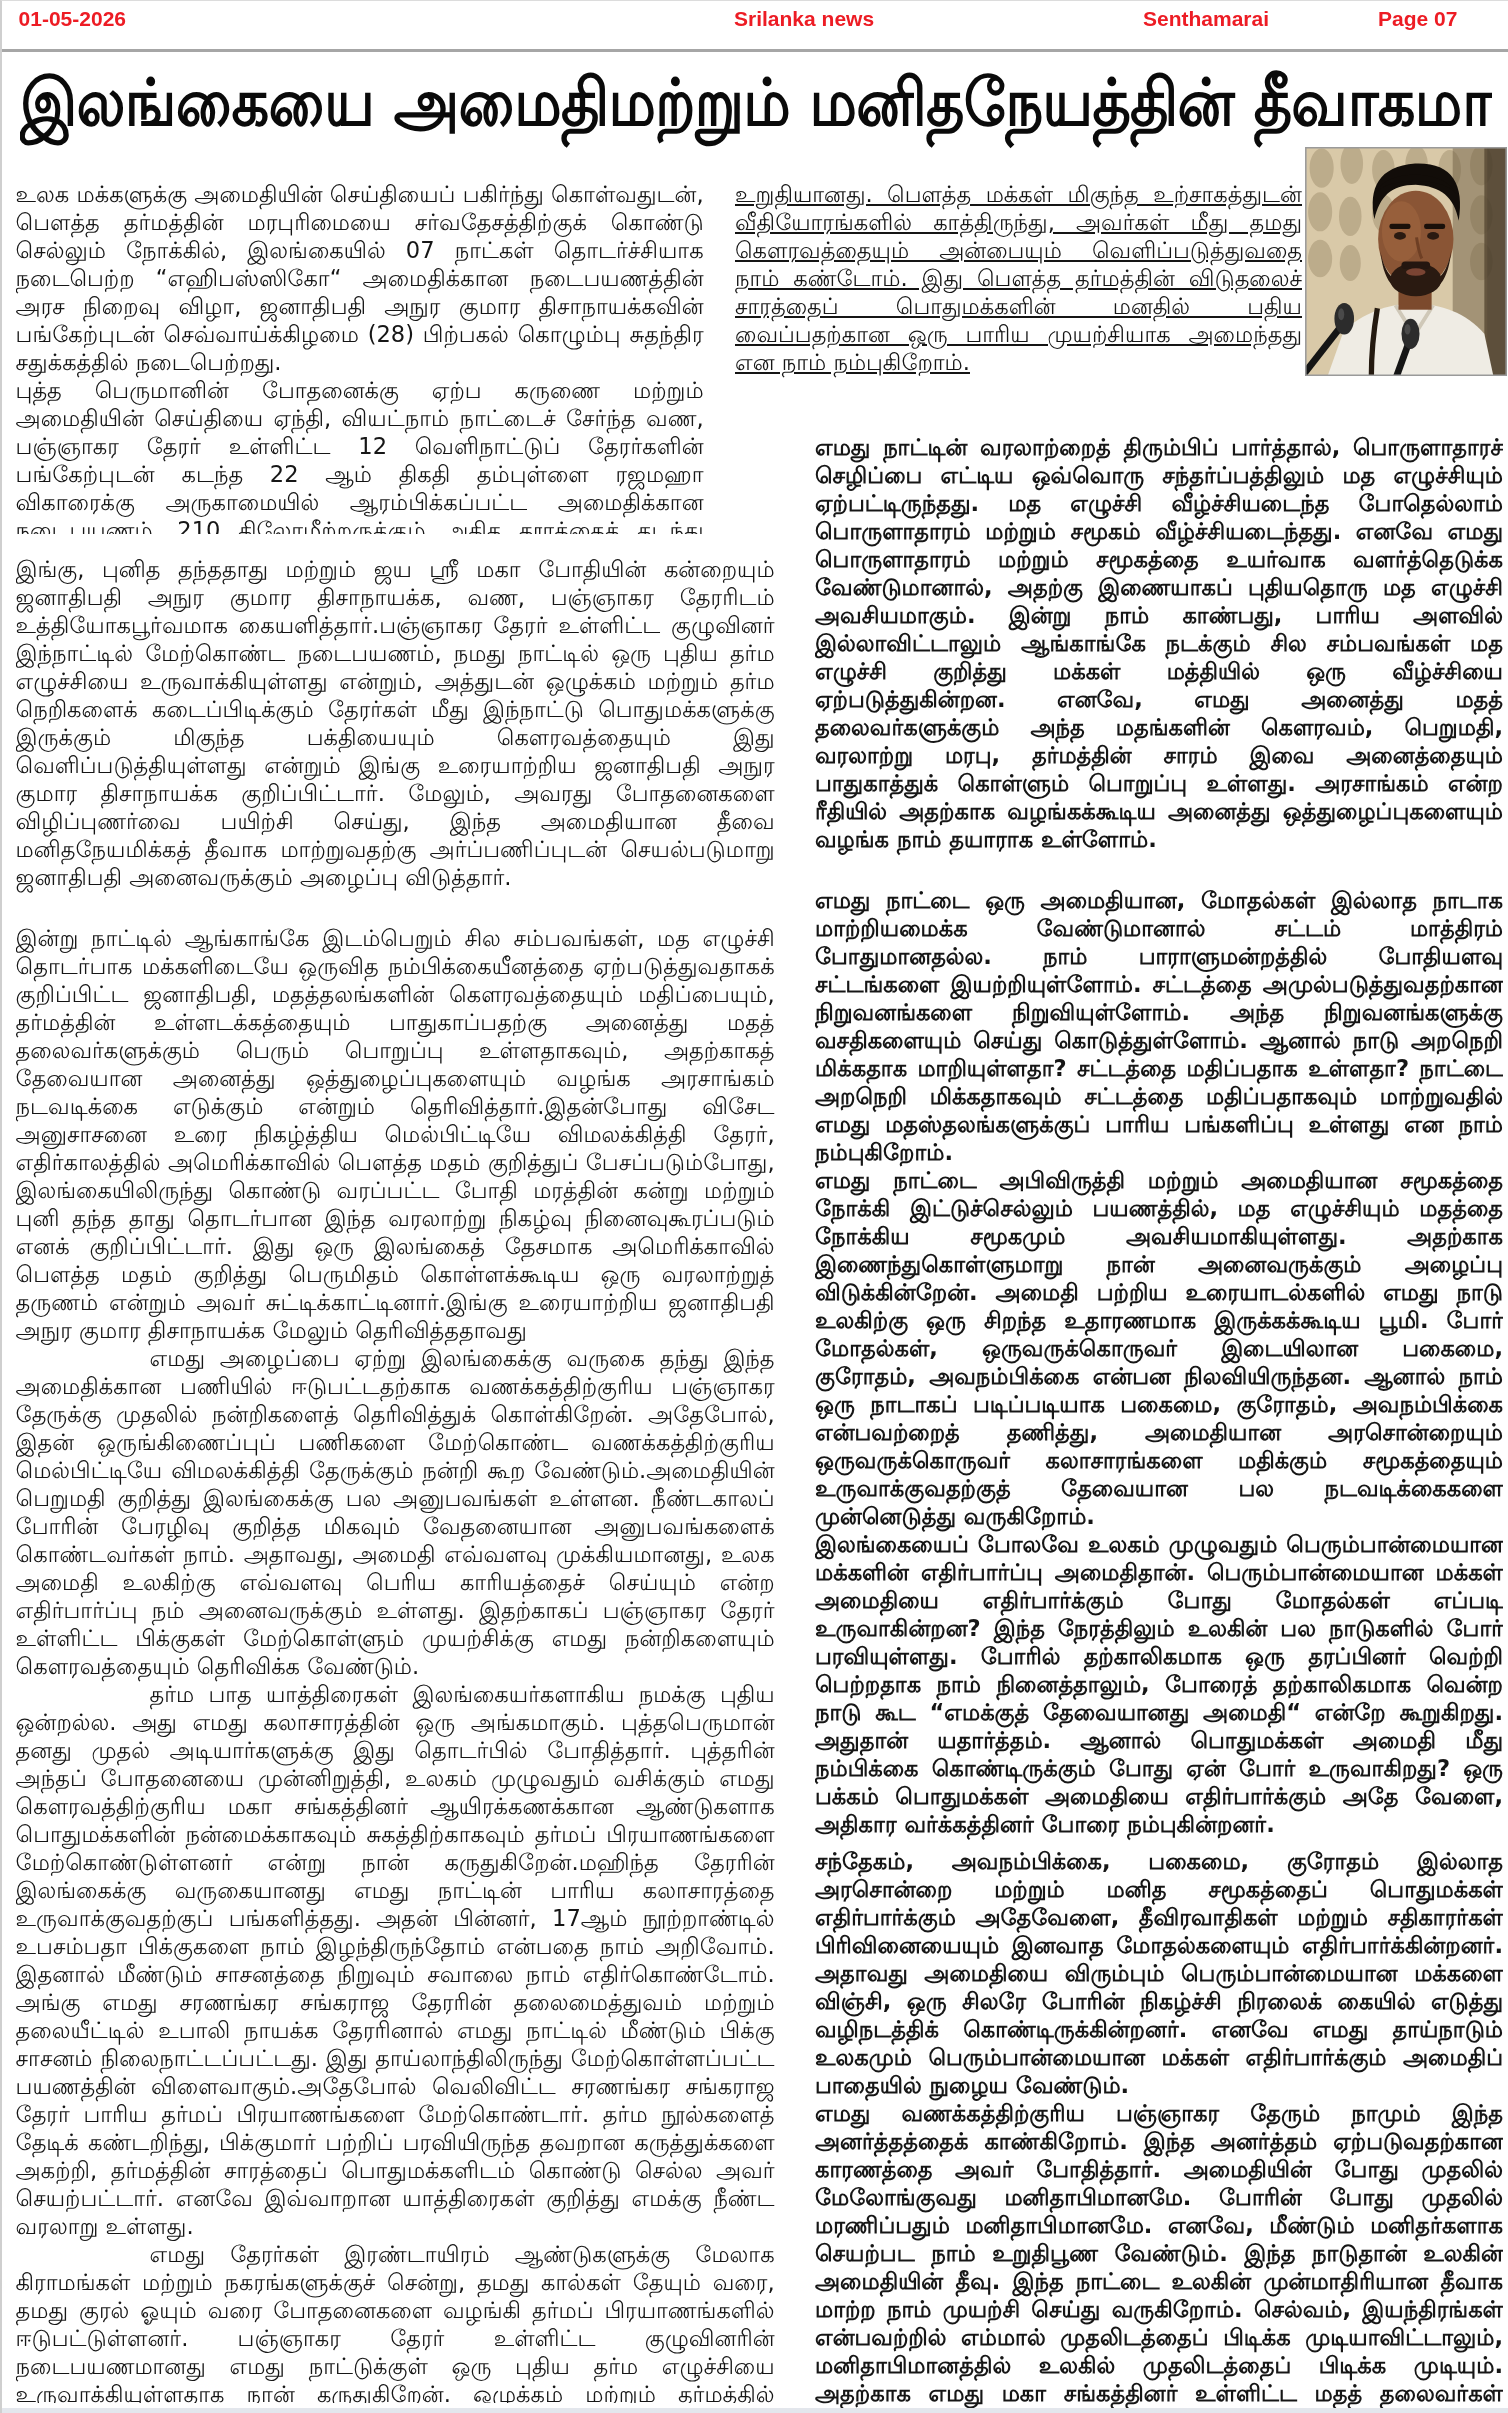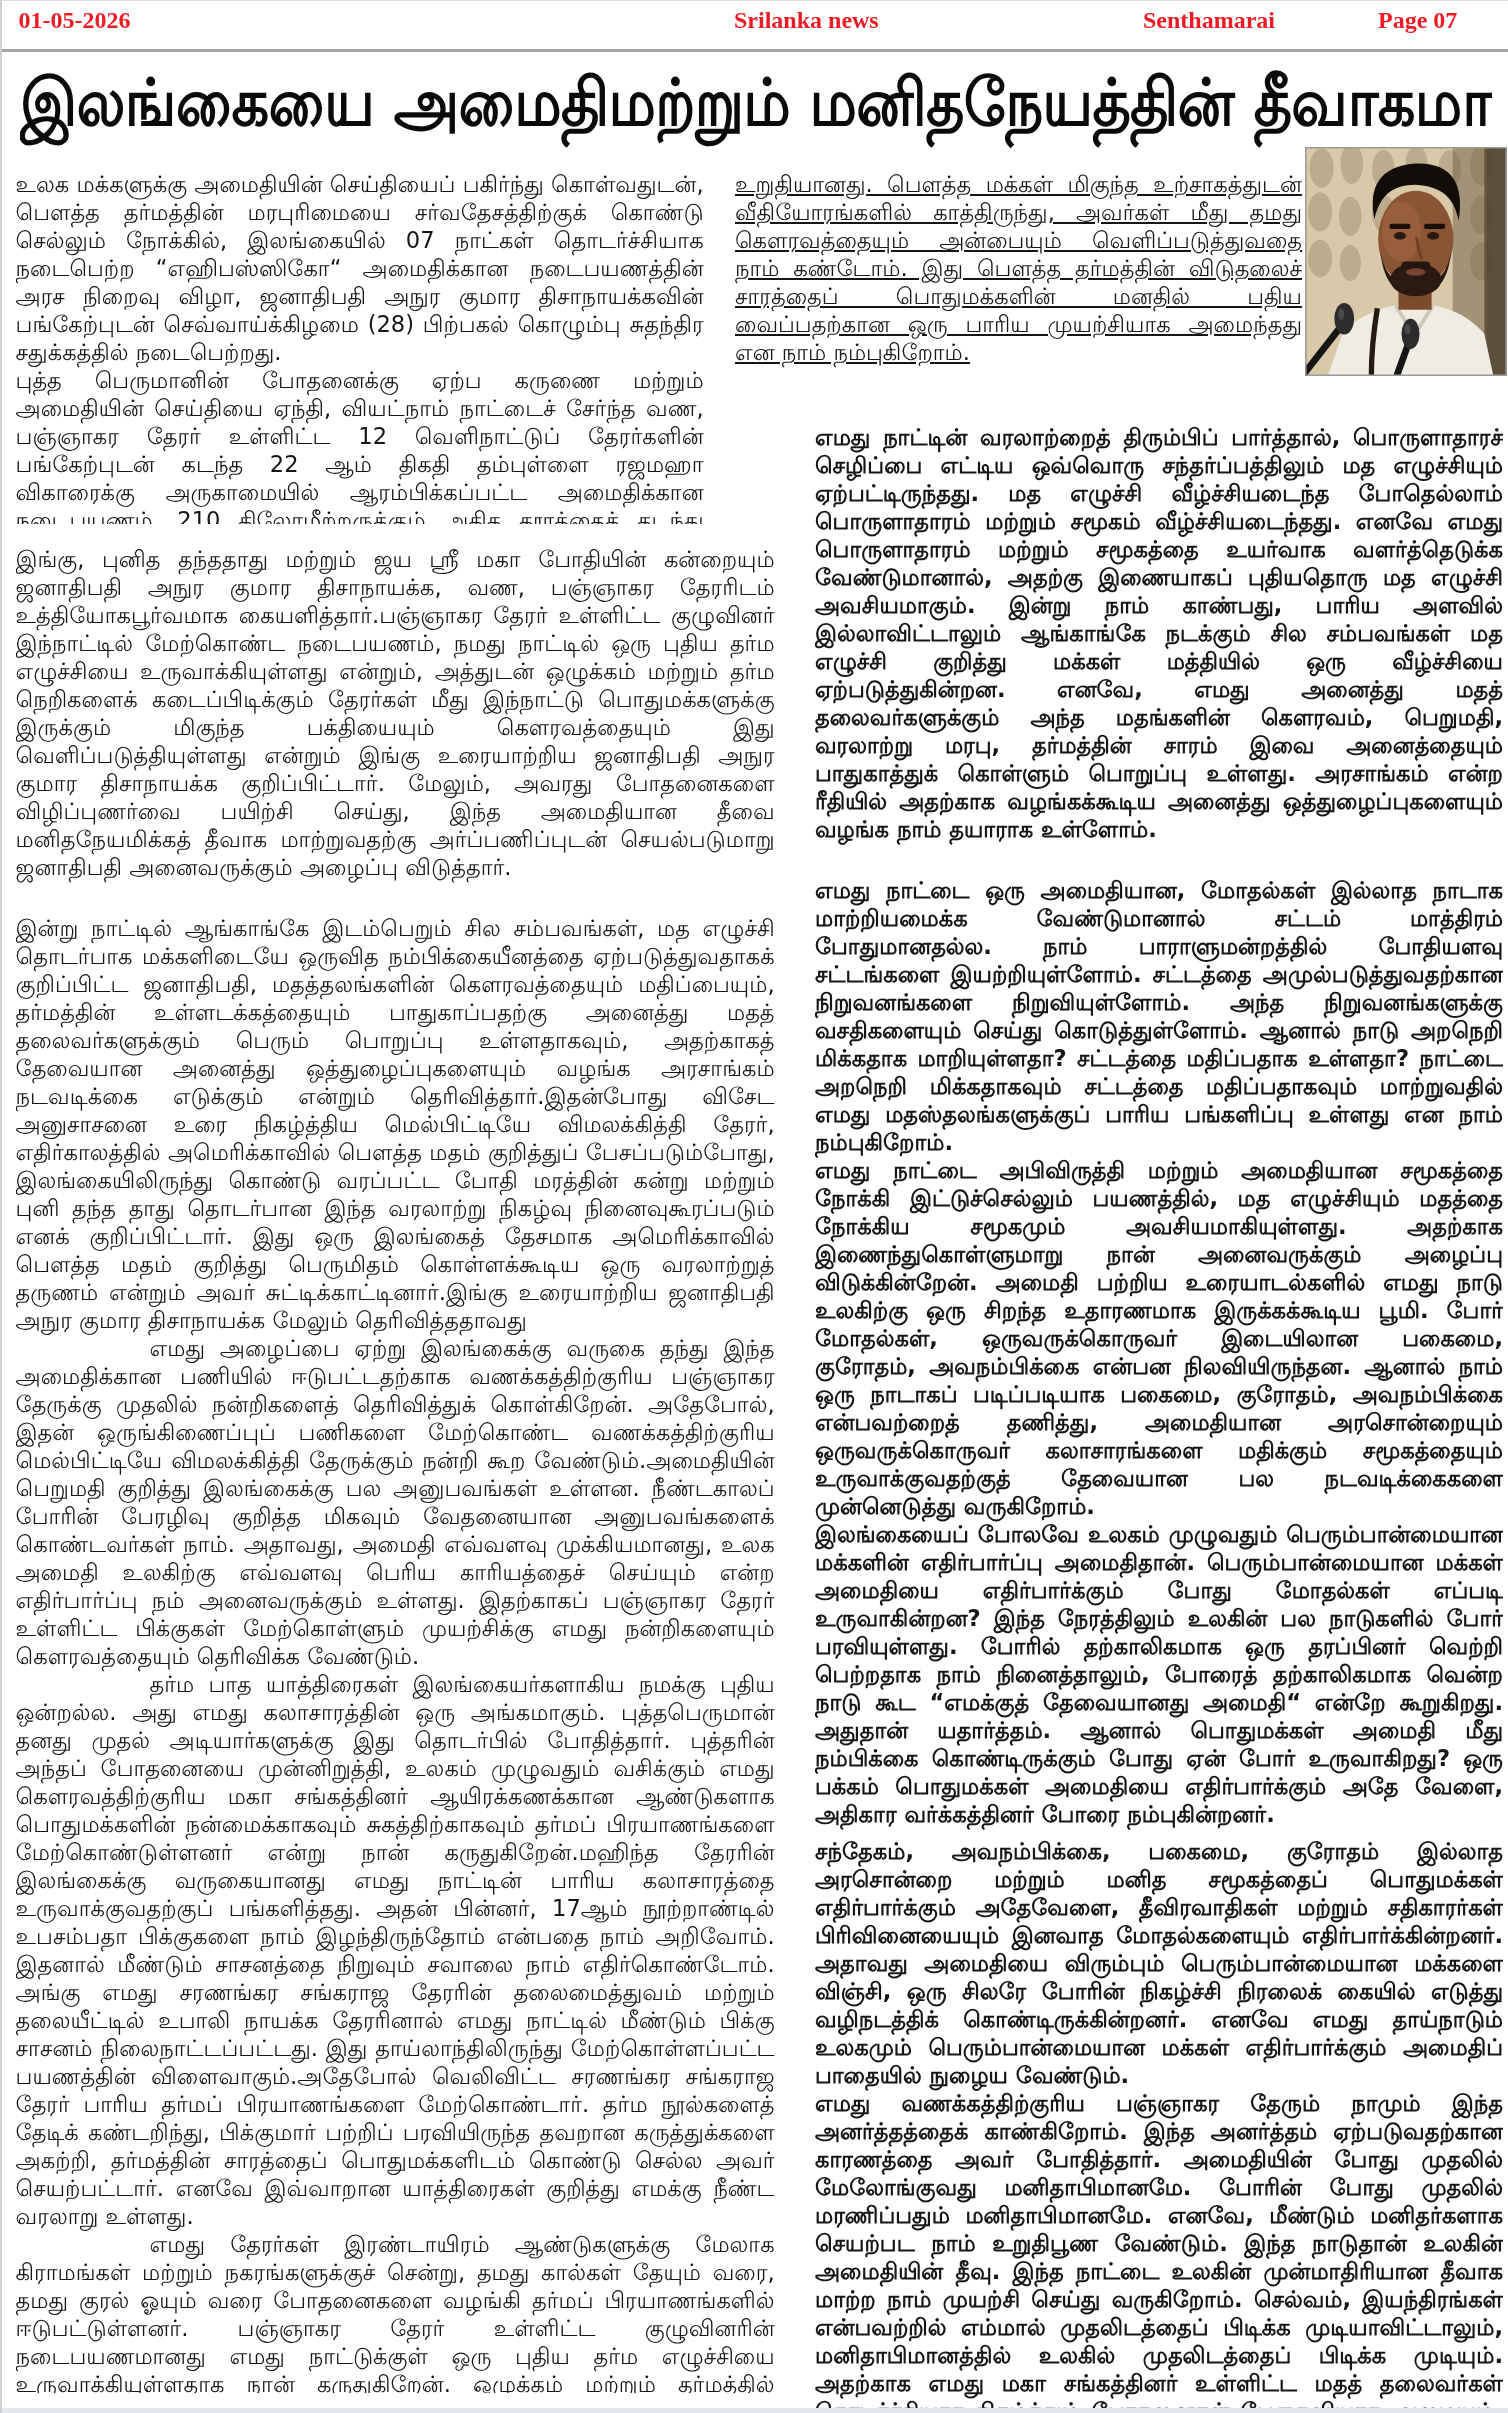--- a/index.html
+++ b/index.html
@@ -1,34 +1,34 @@
 <!DOCTYPE html>
 <html style="font-size:12px"><head>
 <meta charset="utf-8">
 <style>
   html,body{margin:0;padding:0;background:#888;}
   .page{position:relative;width:1508px;height:2413px;background:#ffffff;overflow:hidden;
         border-top:1.5px solid #dcdcdc;border-left:2.3px solid #cfcfcf;
         font-family:"DejaVu Sans","DejaVu Serif",sans-serif;color:#151515;}
   
   .masthead{position:absolute;left:0;top:0;width:1508px;height:48px;background:#ffffff;}
-  .masthead span{position:absolute;top:6px;font-family:Liberation Serif, serif;
-        font-weight:bold;font-size:24px;color:#ed1c24;white-space:nowrap;}
+  .masthead span{position:absolute;top:6px;font-family:Liberation Sans, sans-serif;
+        font-weight:bold;font-size:21px;color:#ed1c24;white-space:nowrap;}
   .m-date{left:16.6px;}
   .m-title{left:732px;}
   .m-brand{left:1121px;margin-left:20px;}
   .m-page{left:1376px;}
   .head-rule{position:absolute;left:0;top:48px;width:1508px;height:3px;background:#a6a6a6;}
   
   .headline{position:absolute;left:18px;top:56px;width:1472px;height:94px;overflow:hidden;
         font-family:"DejaVu Serif","Liberation Serif",serif;font-weight:bold;color:#0a0a0a;
         font-size:59px;line-height:84px;white-space:nowrap;letter-spacing:-0.8px;
         transform:scaleY(1.10);transform-origin:top left;}
   
-  .tblock{position:absolute;overflow:hidden;}
+  .tblock{position:absolute;overflow:hidden;margin-top:10px;}
   .b-col1-top{left:13.6px;top:169px;width:688px;height:354px;}
   .b-col2-top{left:733px;top:169px;width:567px;height:260px;text-decoration:underline;}
   .b-col1-main{left:13.6px;top:544px;width:759px;height:1848px;}
   .b-col2-main{left:813px;top:422px;width:688px;height:1985px;font-weight:bold;}
   .para{margin:0;text-align:justify;font-size:22.6px;line-height:28px;
         font-family:"DejaVu Sans","DejaVu Serif",sans-serif;color:#161616;}
   .ind{text-indent:134px;}
   .mb-lg{margin-bottom:33px;}
   .mb-sm{margin-bottom:9px;}
   

